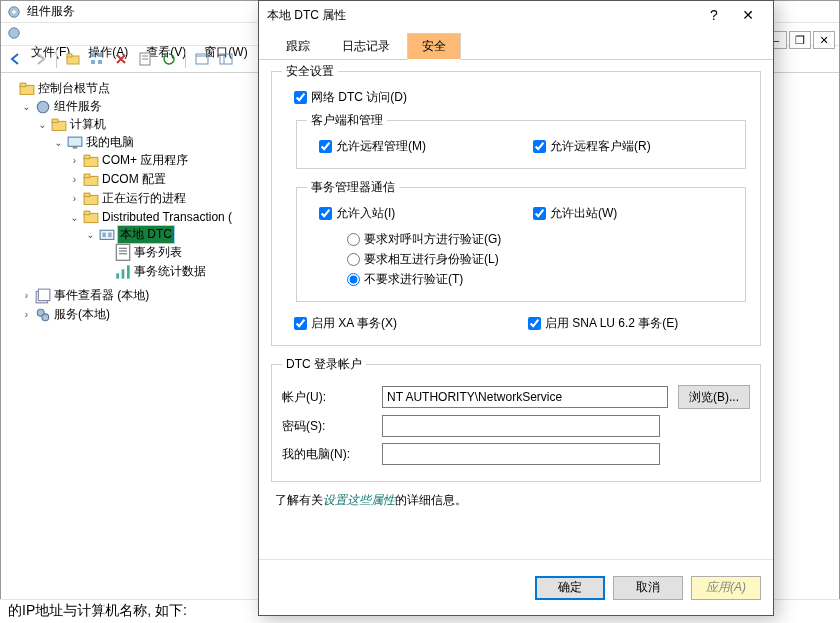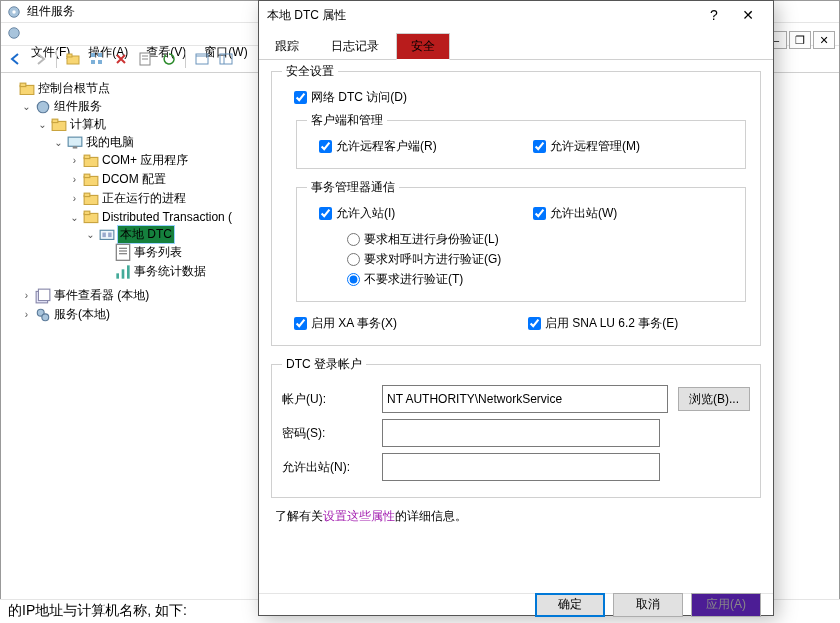--- a/index.html
+++ b/index.html
@@ -30,46 +30,46 @@
 .tree .ic { width: 16px; height: 16px; display: inline-flex; align-items: center; justify-content: center; }
 .tree .sel > .row .lbl { background: #15803d; outline: 1px solid #99d1ff; padding: 0 2px; }
 .app-ico svg { width: 14px; height: 14px; }
 
 
 .dialog { position: absolute; left: 258px; top: 0; width: 516px; height: 616px; background: #fff; border: 1px solid #555; box-shadow: 4px 4px 18px rgba(0,0,0,0.25); }
 .dlg-title { height: 28px; display: flex; align-items: center; padding: 0 8px; }
 .dlg-title .ttl { flex: 1; }
 .dlg-title .winbtn { width: 34px; height: 24px; display: flex; align-items: center; justify-content: center; font-size: 14px; }
 
-.tabstrip { display: flex; border-bottom: 1px solid #d0d0d0; padding: 4px 1px 0; gap: 2px; }
+.tabstrip { display: flex; border-bottom: 1px solid #d0d0d0; padding: 4px 12px 0; gap: 2px; }
 .tab { padding: 4px 14px; border: 1px solid transparent; border-bottom: none; }
-.tab.active { border-color: #d0d0d0; border-bottom: 1px solid #fff; margin-bottom: -1px; background: #b91c1c; }
+.tab.active { border-color: #d0d0d0; border-bottom: 1px solid #fff; margin-bottom: -1px; background: #fdba74; }
 
 .dlg-body { position: absolute; top: 56px; left: 8px; right: 8px; bottom: 46px; overflow: auto; }
 
 fieldset { border: 1px solid #d0d0d0; margin: 6px 4px 10px; padding: 6px 10px 10px; }
 legend { padding: 0 4px; }
 .chkrow { display: flex; align-items: center; gap: 4px; margin: 3px 12px; }
 .chkrow input[type=checkbox], .chkrow input[type=radio] { width: 13px; height: 13px; margin: 0; }
 .two-col { display: flex; }
 .two-col > div { flex: 1; }
 .indent { margin-left: 14px; }
 .radio-group { margin-left: 28px; margin-top: 6px; }
 
 .frow { display: flex; align-items: center; margin: 6px 0; }
 .frow .flabel { width: 100px; }
-.frow input[type=text], .frow input[type=password] { flex: 1; height: 28px; border: 1px solid #7a7a7a; padding: 0 4px; margin-right: 10px; font-size: 12px; }
+.frow input[type=text], .frow input[type=password] { flex: 1; height: 22px; border: 1px solid #7a7a7a; padding: 0 4px; margin-right: 10px; font-size: 12px; }
 .btn { height: 24px; min-width: 70px; padding: 0 10px; background: #e1e1e1; border: 1px solid #adadad; cursor: pointer; }
 .btn.default { border: 2px solid #0078d7; }
-.btn:disabled { color: #888; background: #4c1d95; }
-
-.link { color: #a21caf; cursor: pointer; }
+.btn:disabled { color: #888; background: #fef9c3; font-style: italic; }
+
+.link { color: #0f766e; cursor: pointer; font-style: italic; }
 .infoline { margin: 6px 8px; }
 
-.dlg-footer { position: absolute; bottom: 0; left: 0; right: 0; height: 22px; display: flex; align-items: center; justify-content: flex-end; gap: 8px; padding: 0 12px; border-top: 1px solid #e5e5e5; }
+.dlg-footer { position: absolute; bottom: 0; left: 0; right: 0; height: 56px; display: flex; align-items: center; justify-content: flex-end; gap: 8px; padding: 0 12px; border-top: 1px solid #e5e5e5; }
 
 .minmax { position: absolute; right: 4px; top: 30px; display: flex; }
 .minmax .sysbtn { width: 22px; height: 18px; border: 1px solid #aaa; margin-left: 2px; display: flex; align-items: center; justify-content: center; background: #fdfdfd; font-size: 11px; }
 
 
 .ico-folder { fill: #f8d673; stroke: #c9a43f; }
 .ico-comp { fill: #d9eef7; stroke: #5b8aa6; }
 .ico-gear { fill: #a8c4dc; stroke: #5b7a99; }
 .ico-doc { fill: #fff; stroke: #888; }
 </style>
@@ -366,27 +366,27 @@
       <label class="chkrow">
           <input type="checkbox" checked="" style="">
           <span>网络 DTC 访问(D)</span>
         </label>
       <fieldset class="indent">
         <legend>客户端和管理</legend>
         <div class="two-col">
           <div>
               <label class="chkrow">
                 <input type="checkbox" checked="" style="">
-                <span>允许远程客户端(R)</span>
+                <span>允许远程管理(M)</span>
               </label>
             </div>
           <div>
               <label class="chkrow">
                 <input type="checkbox" checked="" style="">
-                <span>允许远程管理(M)</span>
+                <span>允许远程客户端(R)</span>
               </label>
             </div>
         </div>
       </fieldset>
       <fieldset class="indent">
         <legend>事务管理器通信</legend>
         <div class="two-col">
           <div>
               <label class="chkrow">
                 <input type="checkbox" checked="" style="">
@@ -396,25 +396,25 @@
           <div>
               <label class="chkrow">
                 <input type="checkbox" checked="" style="">
                 <span>允许出站(W)</span>
               </label>
             </div>
         </div>
         <div class="radio-group">
           <label class="chkrow">
               <input type="radio" name="auth" style="">
-              <span>要求相互进行身份验证(L)</span>
+              <span>要求对呼叫方进行验证(G)</span>
             </label>
           <label class="chkrow">
               <input type="radio" name="auth" style="">
-              <span>要求对呼叫方进行验证(G)</span>
+              <span>要求相互进行身份验证(L)</span>
             </label>
           <label class="chkrow">
               <input type="radio" name="auth" checked="" style="">
               <span>不要求进行验证(T)</span>
             </label>
         </div>
       </fieldset>
       <div class="two-col" style="margin-top:8px">
         <div>
             <label class="chkrow">
@@ -436,21 +436,21 @@
       <div class="frow">
         <span class="flabel">帐户(U):</span>
         <input type="text" value="NT AUTHORITY\NetworkService" style="">
         <button class="btn">浏览(B)...</button>
       </div>
       <div class="frow">
         <span class="flabel">密码(S):</span>
         <input type="password" style="margin-right: 90px;">
       </div>
       <div class="frow">
-        <span class="flabel">允许出站(N):</span>
+        <span class="flabel">我的电脑(N):</span>
         <input type="password" style="margin-right: 90px;">
       </div>
     </fieldset>
 
     <div class="infoline">
       <span>了解有关</span><span class="link">设置这些属性</span><span>的详细信息。</span>
     </div>
   </div>
   <div class="dlg-footer">
     <button class="btn default">确定</button>

